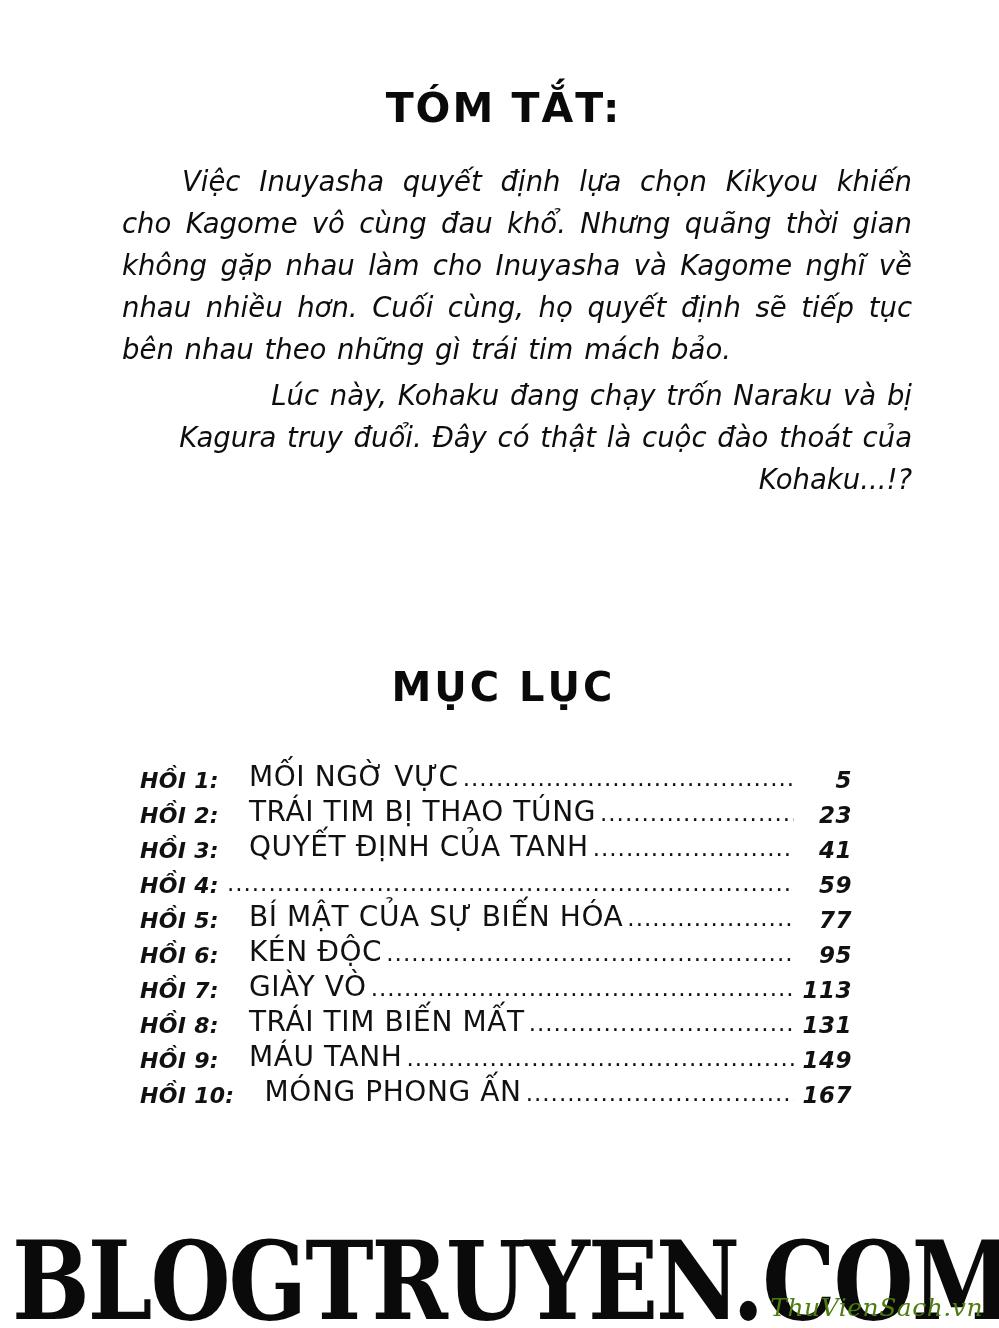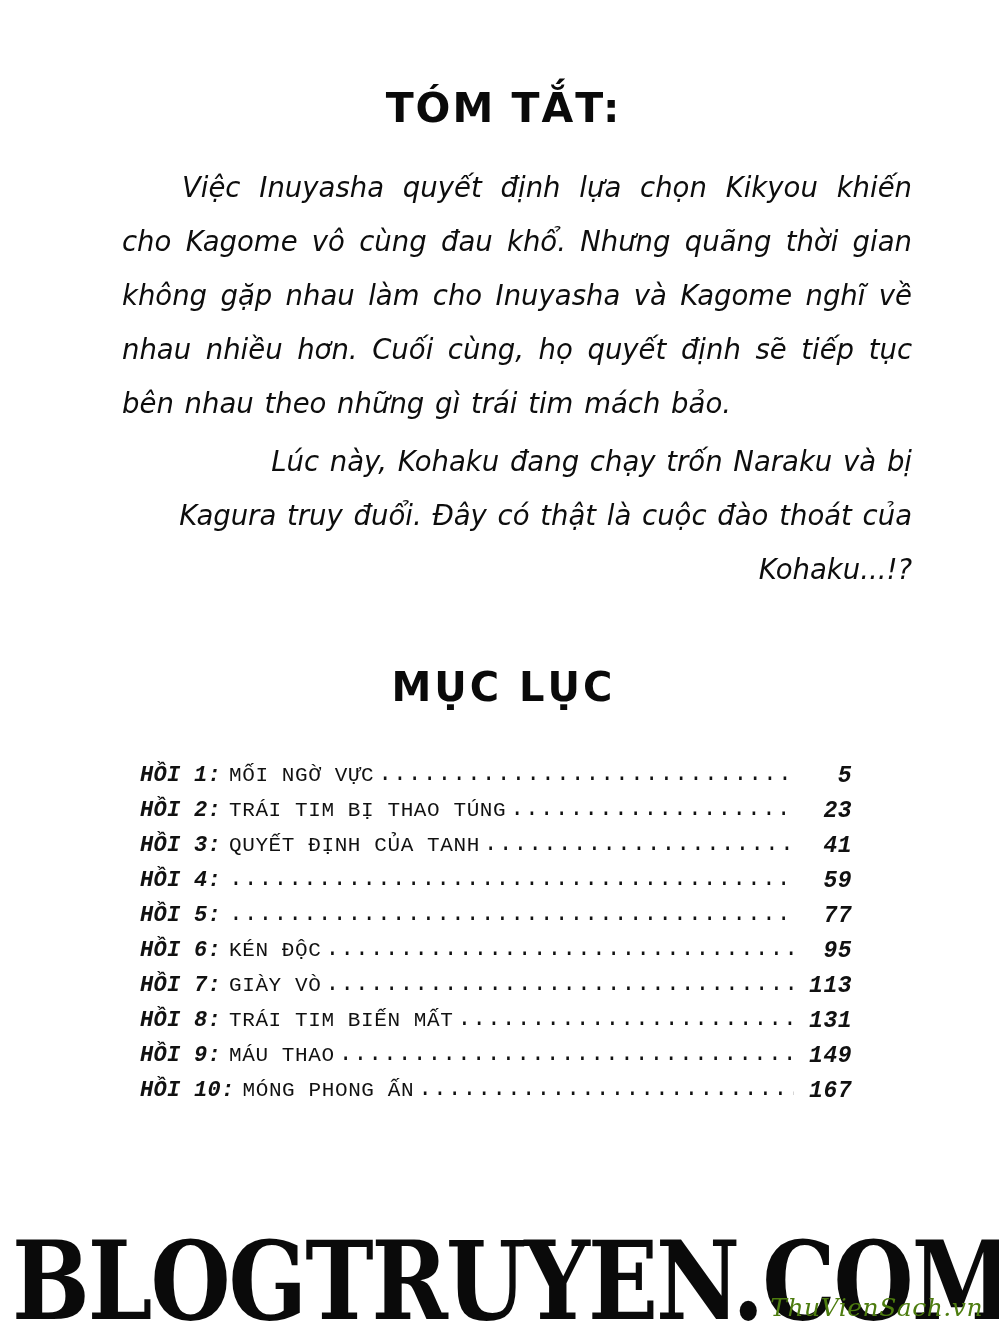--- a/index.html
+++ b/index.html
@@ -37,21 +37,21 @@
     color: #0a0a0a;
   }
 
   .summary-body {
     position: absolute;
     left: 118px;
     top: 160px;
     width: 790px;
     font-family: "DejaVu Sans", sans-serif;
     font-size: 27.5px;
-    line-height: 54px;
+    line-height: 42px;
     color: #0d0d0d;
     font-style: italic;
   }
   .summary-body p {
     margin: 0 0 4px 0;
     text-indent: 60px;
     text-align: justify;
     word-spacing: 2px;
   }
   .summary-body p:last-child {
@@ -73,40 +73,40 @@
   }
 
   .toc-list {
     position: absolute;
     left: 136px;
     top: 758px;
     width: 712px;
   }
   .toc-row {
     display: flex;
-    align-items: center;
+    align-items: flex-end;
     height: 35px;
     font-size: 23.5px;
     color: #111111;
     white-space: nowrap;
-    font-family: Liberation Mono, monospace;
   }
   .toc-chap {
     font-style: italic;
     font-weight: bold;
     font-size: 22px;
     letter-spacing: 0.3px;
     flex: 0 0 auto;
     padding-right: 8px;
   }
   .toc-name {
     flex: 0 0 auto;
-    font-size: 21px;
+    font-size: 28px;
     letter-spacing: 0.6px;
     padding-right: 4px;
+    margin-left: 22px;
   }
   .toc-dots {
     flex: 1 1 auto;
     overflow: hidden;
     white-space: nowrap;
     font-size: 23px;
     letter-spacing: 1px;
     transform: translateY(-2px);
     color: #111;
   }
@@ -191,20 +191,21 @@
     </div>
 
     <div class="toc-row">
       <span class="toc-chap">HỒI 4:</span>
       <span class="toc-dots">.................................................................................................</span>
       <span class="toc-page">59</span>
     </div>
 
     <div class="toc-row">
       <span class="toc-chap">HỒI 5:</span>
+      <span class="toc-name">BÍ MẬT CỦA SỰ BIẾN HÓA</span>
       <span class="toc-dots">.................................................................................................</span>
       <span class="toc-page">77</span>
     </div>
 
     <div class="toc-row">
       <span class="toc-chap">HỒI 6:</span>
       <span class="toc-name">KÉN ĐỘC</span>
       <span class="toc-dots">.................................................................................................</span>
       <span class="toc-page">95</span>
     </div>
@@ -218,21 +219,21 @@
 
     <div class="toc-row">
       <span class="toc-chap">HỒI 8:</span>
       <span class="toc-name">TRÁI TIM BIẾN MẤT</span>
       <span class="toc-dots">.................................................................................................</span>
       <span class="toc-page">131</span>
     </div>
 
     <div class="toc-row">
       <span class="toc-chap">HỒI 9:</span>
-      <span class="toc-name">MÁU THAO</span>
+      <span class="toc-name">MÁU TANH</span>
       <span class="toc-dots">.................................................................................................</span>
       <span class="toc-page">149</span>
     </div>
 
     <div class="toc-row">
       <span class="toc-chap">HỒI 10:</span>
       <span class="toc-name">MÓNG PHONG ẤN</span>
       <span class="toc-dots">.................................................................................................</span>
       <span class="toc-page">167</span>
     </div>

